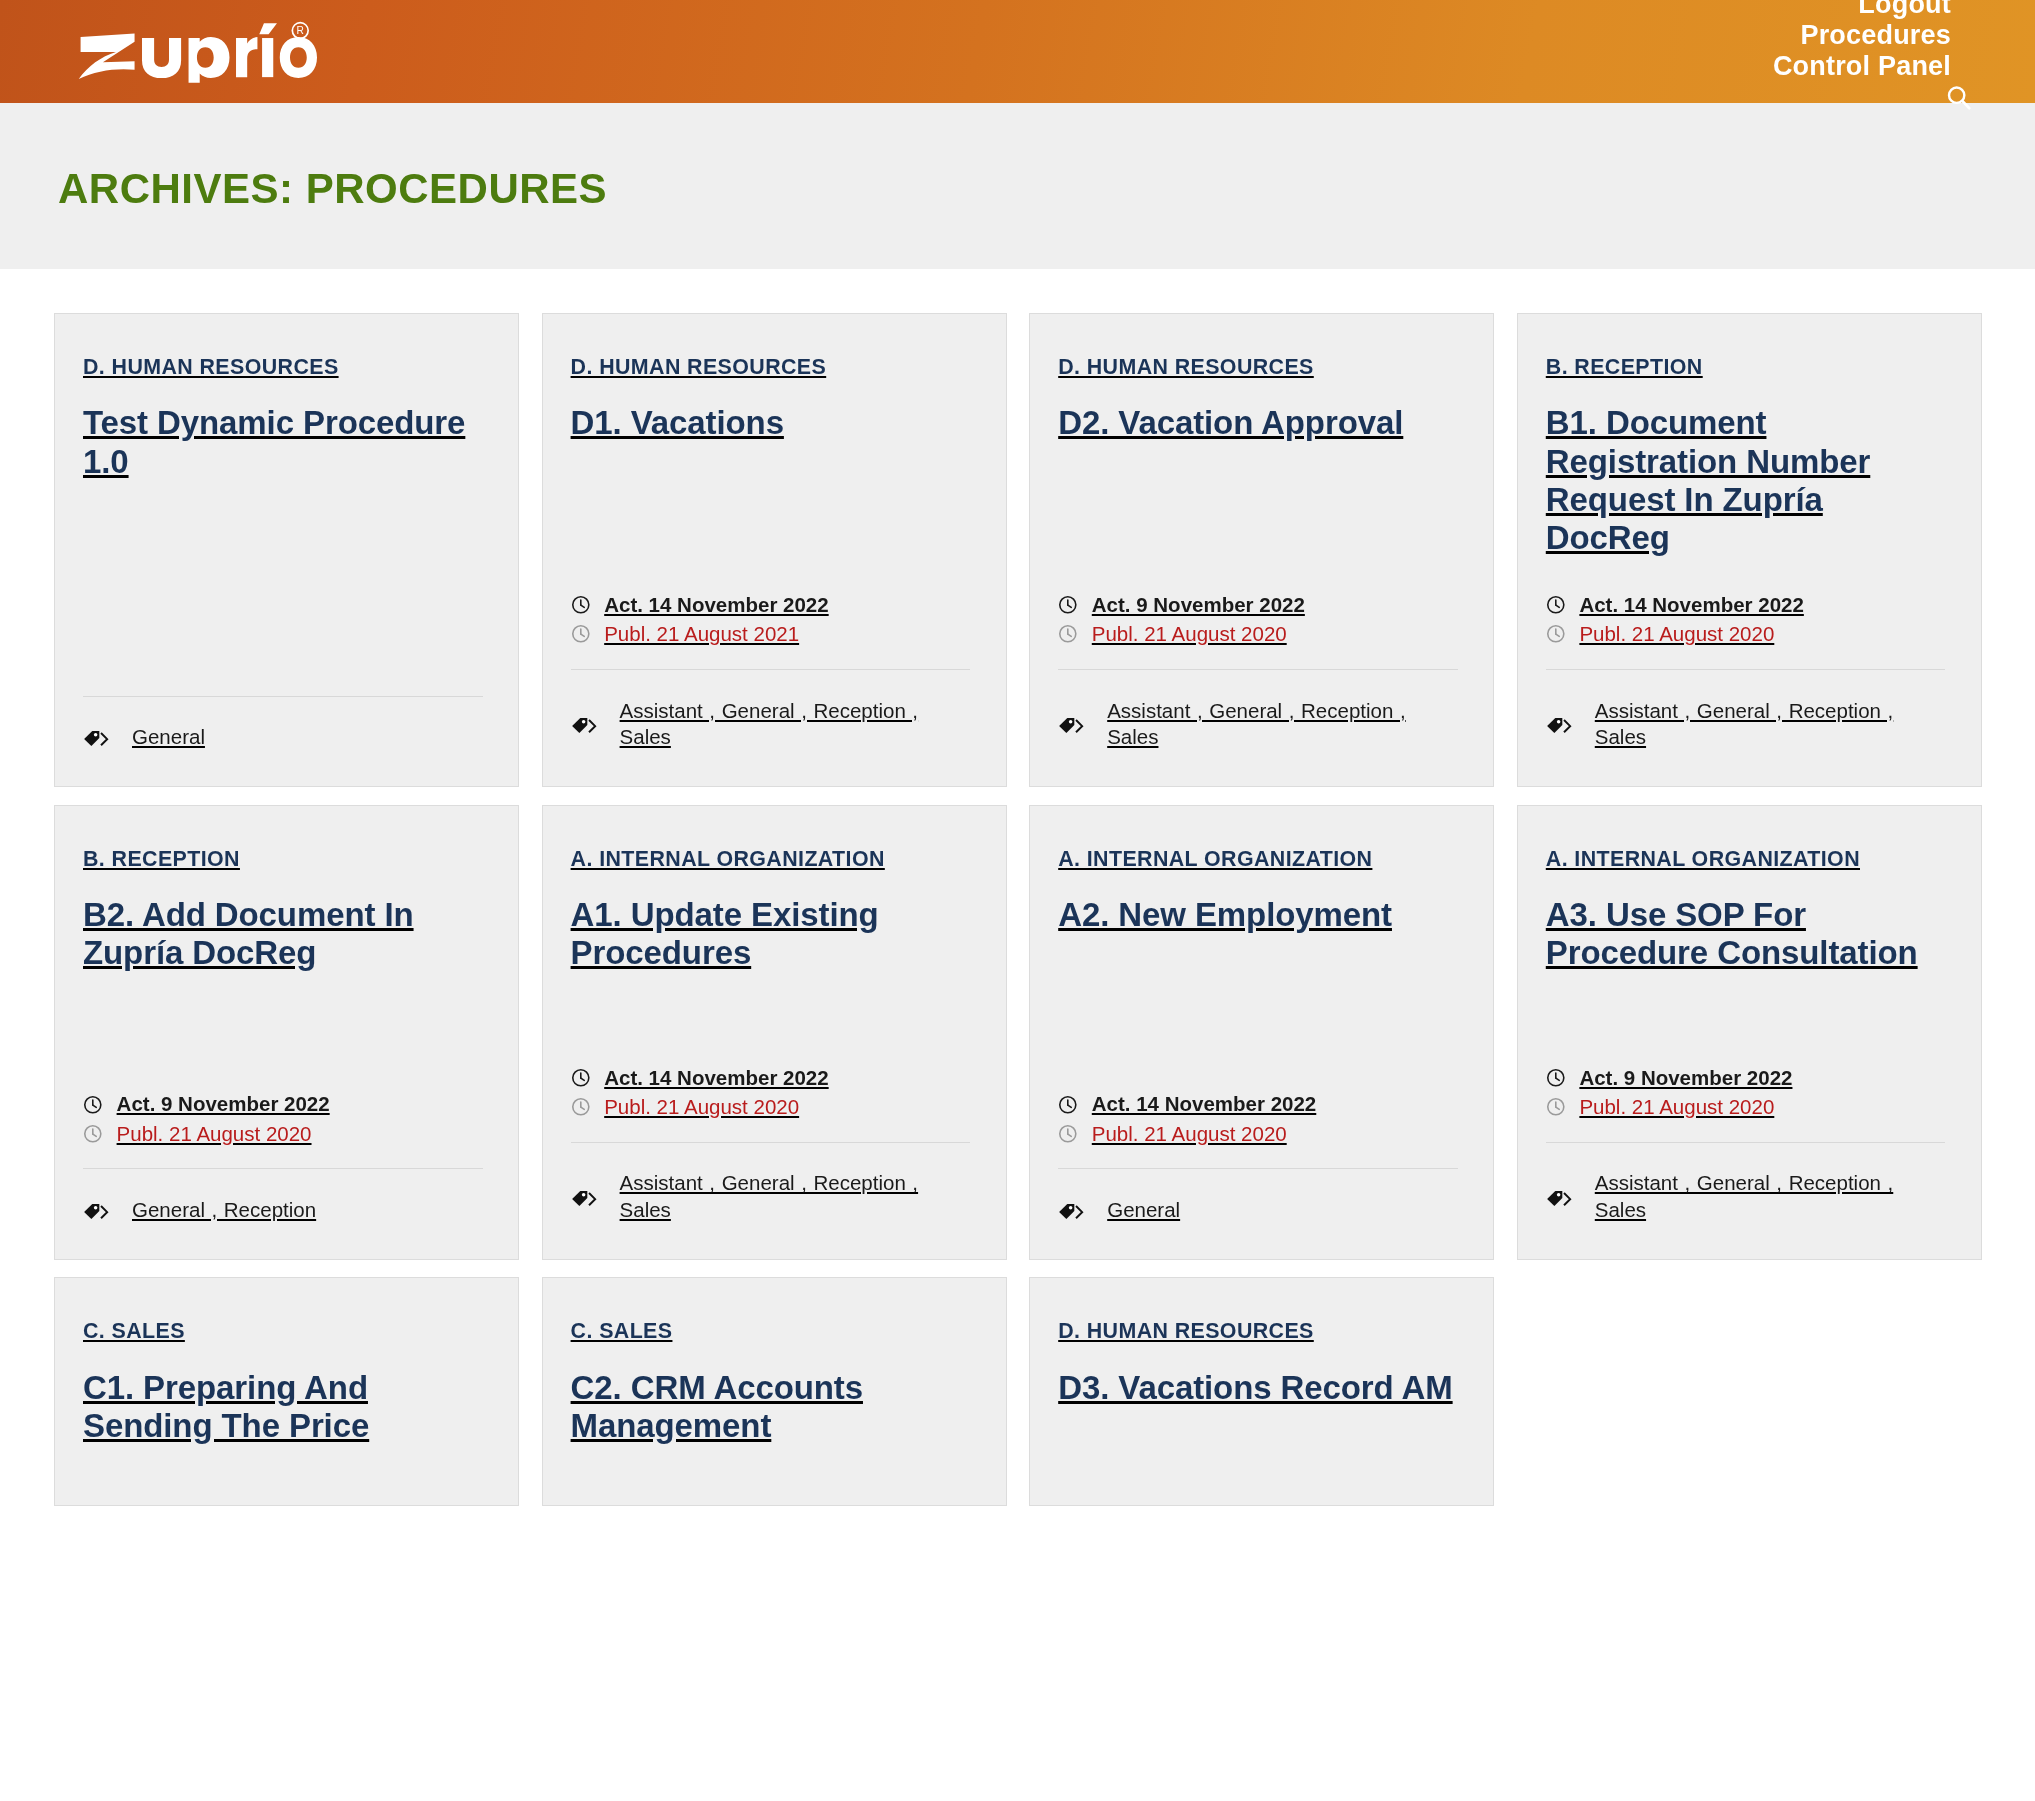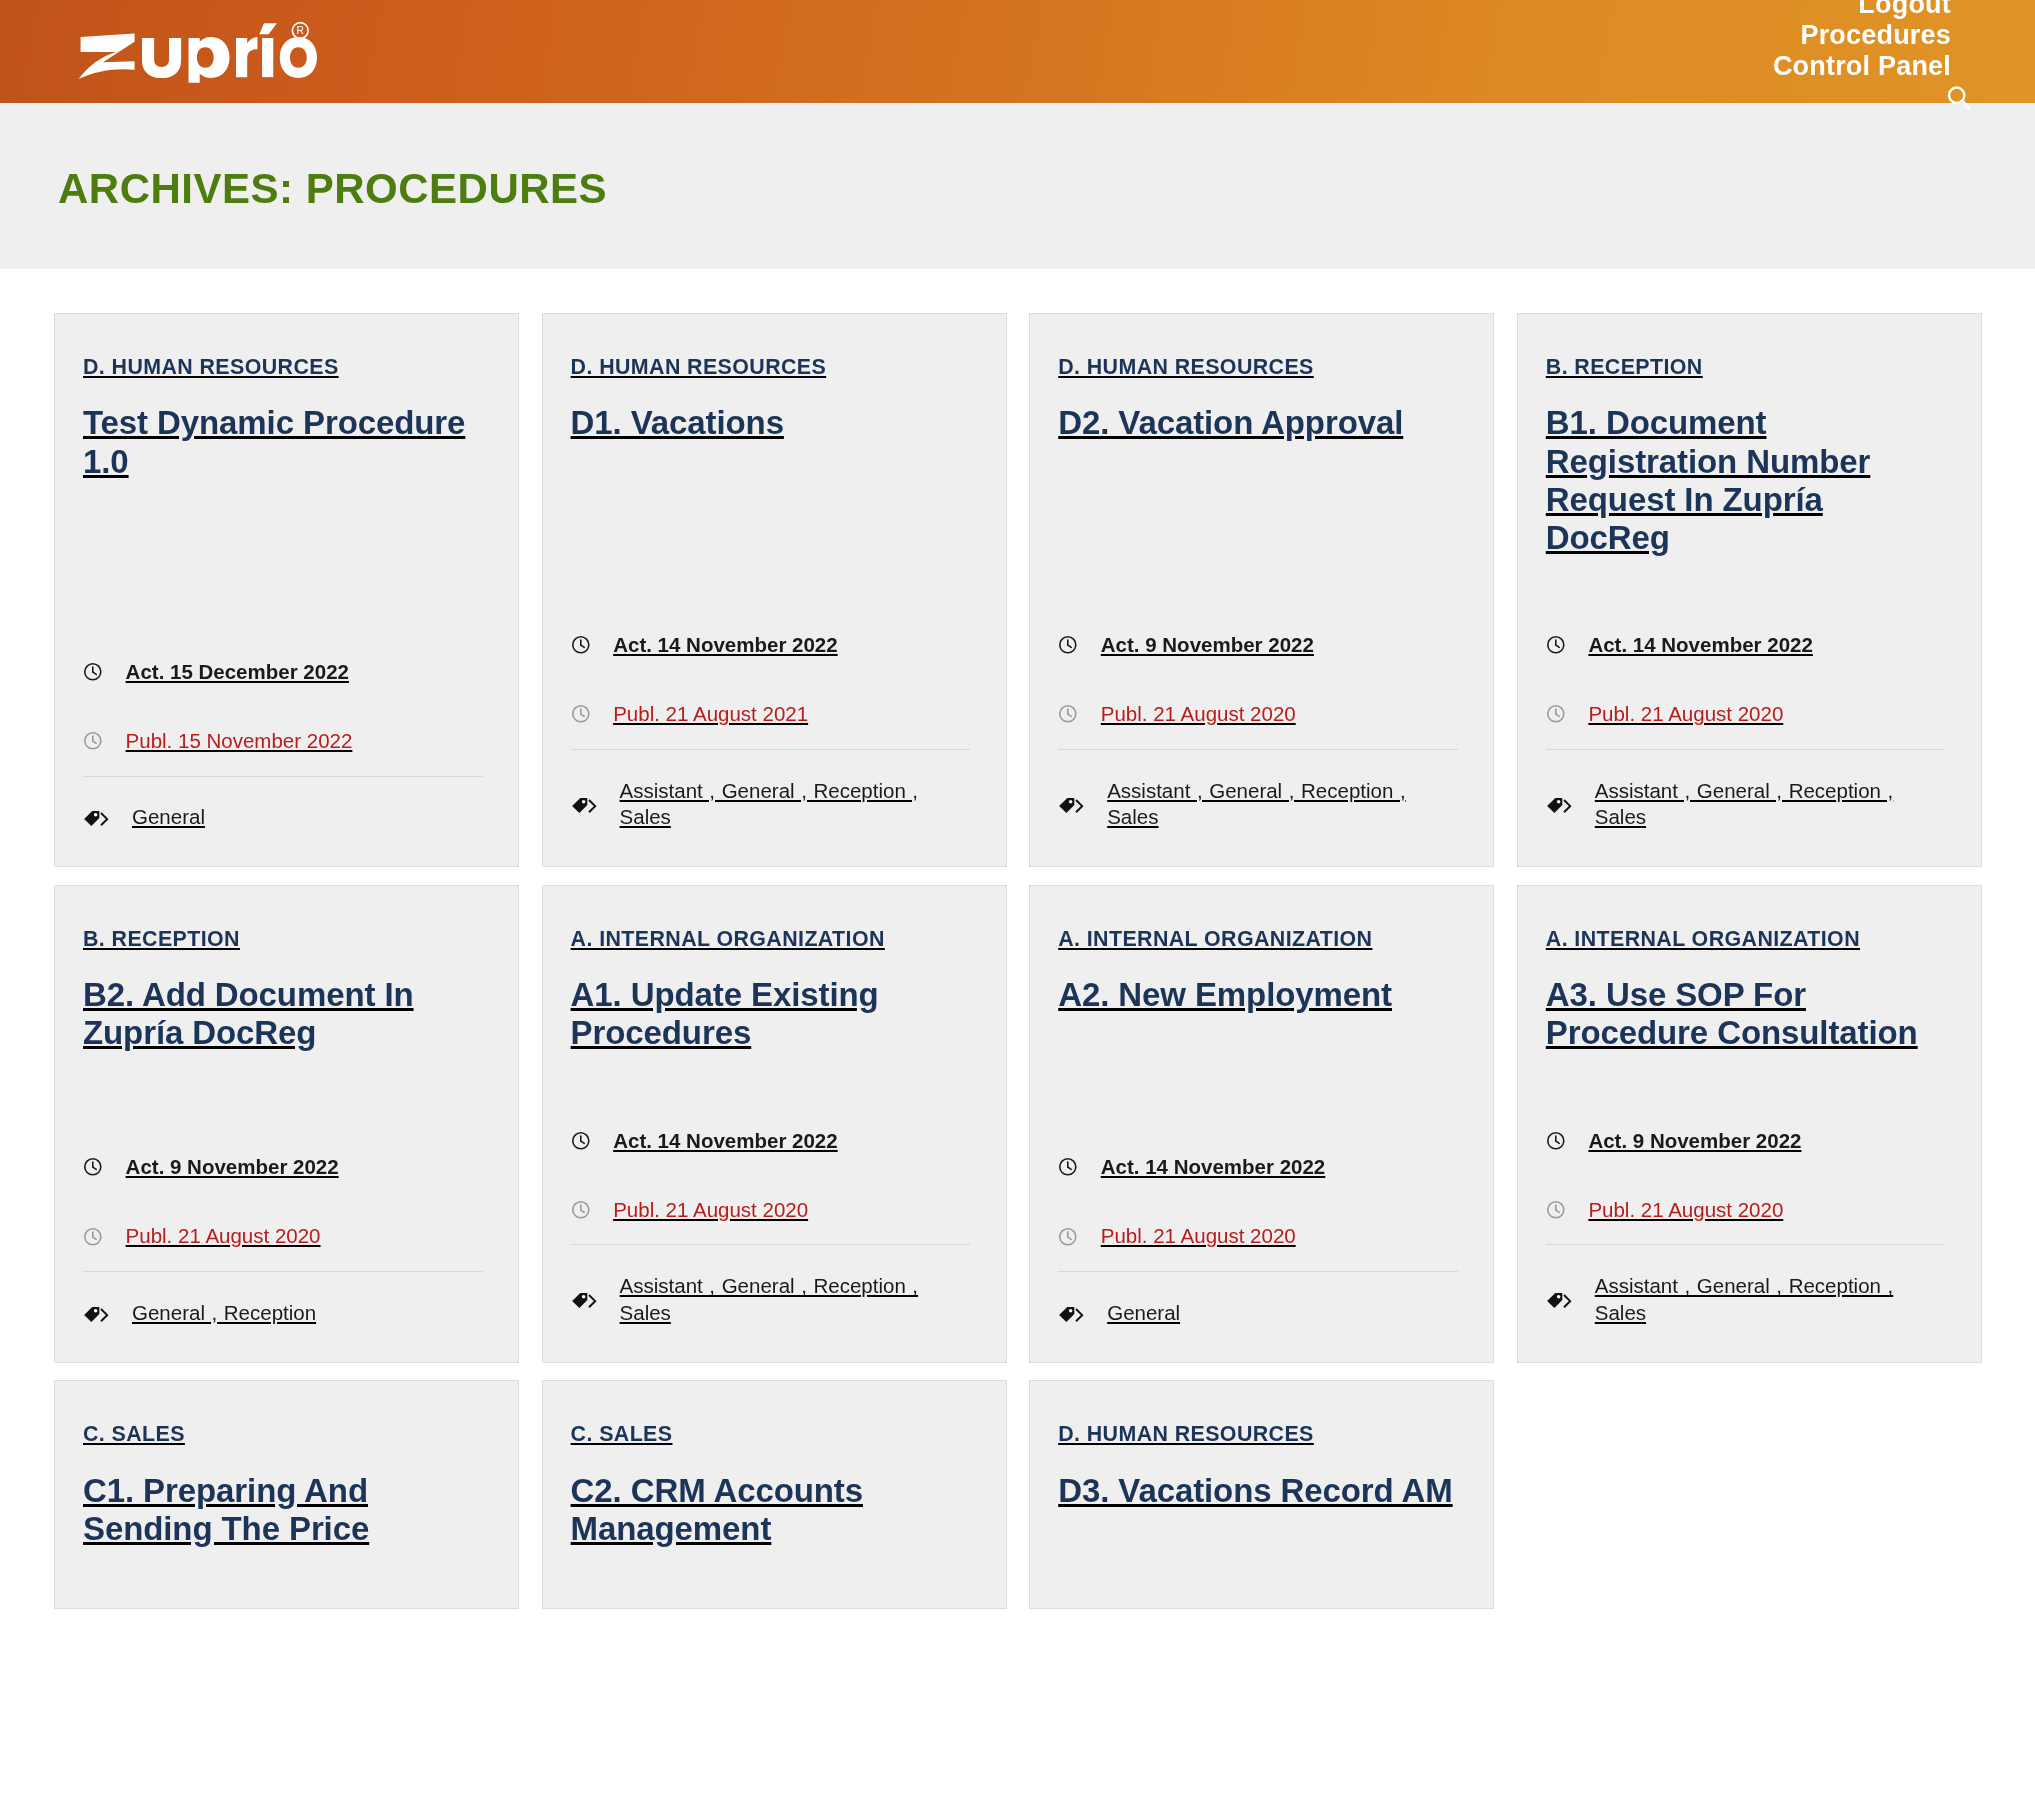--- a/index.html
+++ b/index.html
@@ -117,23 +117,22 @@
     margin-bottom: 9.3px;
   }
 
   .card-spacer { flex: 1 1 auto; min-height: 24px; }
 
   .card-dates { margin-bottom: 20.5px; }
 
   .date-row {
     display: flex;
     align-items: baseline;
-    gap: 23px;
+    gap: 14px;
     line-height: 1.42;
-    margin-top: 40px;
   }
   .date-row .ico {
     position: relative;
     top: 2.8px;
     flex: 0 0 auto;
     display: inline-block;
   }
   .date-row svg { display: block; }
 
   .date-act { color: #1a1a1a; font-size: 20.5px; font-weight: 700; }
@@ -210,42 +209,20 @@
   <h1 class="page-title">ARCHIVES: PROCEDURES</h1>
 </div>
 
 <div class="grid-wrap">
   <div class="card-grid" id="grid">
       <div class="proc-card">
     <div class="card-category">D. HUMAN RESOURCES</div>
     <div class="card-title">Test Dynamic Procedure 1.0</div>
 
     <div class="card-spacer"></div>
-    <div class="card-dates">
-      <div class="date-row">
-        <span class="ico">
-  <svg width="19.6" height="19.6" viewBox="0 0 21 21" xmlns="http://www.w3.org/2000/svg">
-    <circle cx="10.5" cy="10.5" r="8.6" fill="none" stroke="#1a1a1a" stroke-width="1.7"></circle>
-    <line x1="10.5" y1="5.4" x2="10.5" y2="10.8" stroke="#1a1a1a" stroke-width="1.7" stroke-linecap="round"></line>
-    <line x1="10.5" y1="10.8" x2="14.2" y2="13.3" stroke="#1a1a1a" stroke-width="1.7" stroke-linecap="round"></line>
-  </svg>
-            </span>
-        <span class="date-act">Act. 15 December 2022</span>
-      </div>
-      <div class="date-row">
-        <span class="ico">
-  <svg width="19.6" height="19.6" viewBox="0 0 21 21" xmlns="http://www.w3.org/2000/svg">
-    <circle cx="10.5" cy="10.5" r="8.6" fill="none" stroke="#9a9a9a" stroke-width="1.7"></circle>
-    <line x1="10.5" y1="5.4" x2="10.5" y2="10.8" stroke="#9a9a9a" stroke-width="1.7" stroke-linecap="round"></line>
-    <line x1="10.5" y1="10.8" x2="14.2" y2="13.3" stroke="#9a9a9a" stroke-width="1.7" stroke-linecap="round"></line>
-  </svg>
-            </span>
-        <span class="date-pub">Publ. 15 November 2022</span>
-      </div>
-    </div>
     <div class="card-divider"></div>
     <div class="card-tags">
       <span class="tag-icon">
   <svg width="26" height="20.5" viewBox="0 0 28 22" xmlns="http://www.w3.org/2000/svg">
     <path d="M1.2 9.6 L10 1 L17.6 1 L17.6 8.6 L9 17.3 Z" fill="#111111"></path>
     <circle cx="13.6" cy="5" r="1.9" fill="#ffffff"></circle>
     <path d="M19.4 3.2 L26 9.8 L19.4 16.4" fill="none" stroke="#111111" stroke-width="2.1" stroke-linejoin="miter"></path>
   </svg>
           </span>
       <span class="tag-list">General</span>

